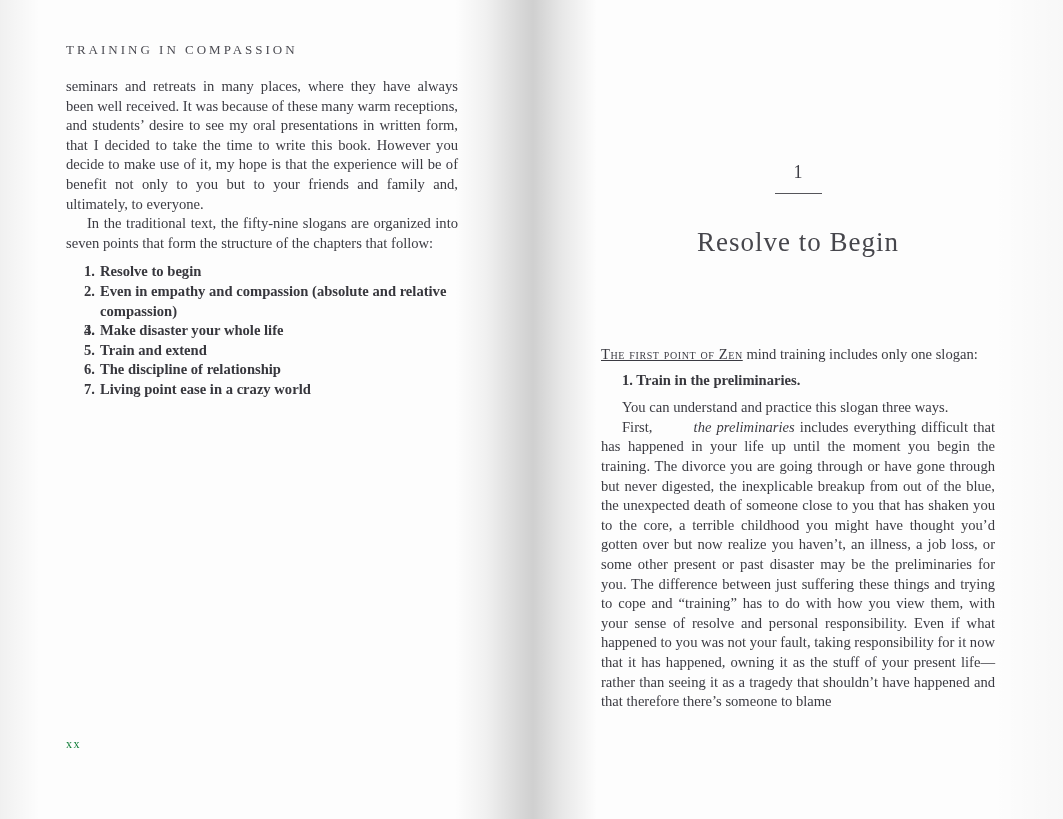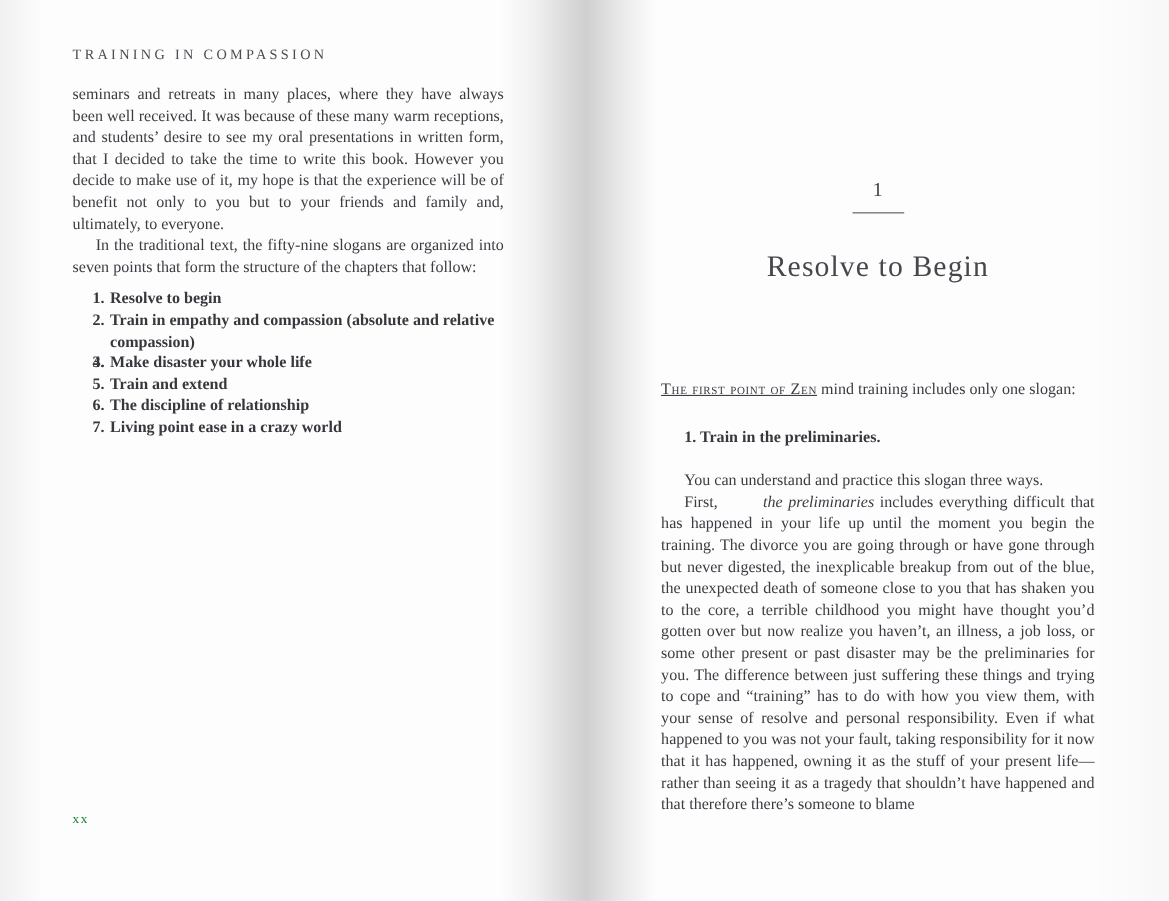--- a/index.html
+++ b/index.html
@@ -119,42 +119,42 @@
     position: absolute;
     top: 345px; left: 0;
     width: 394px;
   }
   .smallcaps {
     font-variant: small-caps;
     letter-spacing: 0.6px;
     text-decoration: underline;
   }
   .slogan {
-    margin: 24px 0 0 21px;
+    margin: 6px 0 0 21px;
     font-weight: bold;
     color: #37373d;
     font-size: 14.6px;
     line-height: 19.6px;
   }
-  .rp-para1 { margin-top: 20px; text-indent: 21px; }
+  .rp-para1 { margin-top: 8px; text-indent: 21px; }
   .rp-para2 { text-indent: 21px; }
   .italic { font-style: italic; margin-left: 36px; }
 </style>
 </head>
 <body>
 
 <div class="spread">
 
   <div class="left-page-block">
     <div class="running-header">TRAINING IN COMPASSION</div>
     <p class="body-text lp-para1">seminars and retreats in many places, where they have always been well received. It was because of these many warm receptions, and students’ desire to see my oral presentations in written form, that I decided to take the time to write this book. However you decide to make use of it, my hope is that the experience will be of benefit not only to you but to your friends and family and, ultimately, to everyone.</p>
     <p class="body-text lp-para2">In the traditional text, the fifty-nine slogans are organized into seven points that form the structure of the chapters that follow:</p>
     <ul class="chapter-list">
       <li class="item"><span class="num">1.</span><span>Resolve to begin</span></li>
-      <li class="item"><span class="num">2.</span><span>Train in empathy and compassion (absolute and relative compassion)</span></li>
+      <li class="item"><span class="num">2.</span><span>Even in empathy and compassion (absolute and relative compassion)</span></li>
       <li class="item"><span class="num">3.</span></li>
       <li class="item"><span class="num">4.</span><span>Make disaster your whole life</span></li>
       <li class="item"><span class="num">5.</span><span>Train and extend</span></li>
       <li class="item"><span class="num">6.</span><span>The discipline of relationship</span></li>
       <li class="item"><span class="num">7.</span><span>Living point ease in a crazy world</span></li>
     </ul>
   </div>
   <div class="page-number">xx</div>
 
   <div class="right-page-block">

